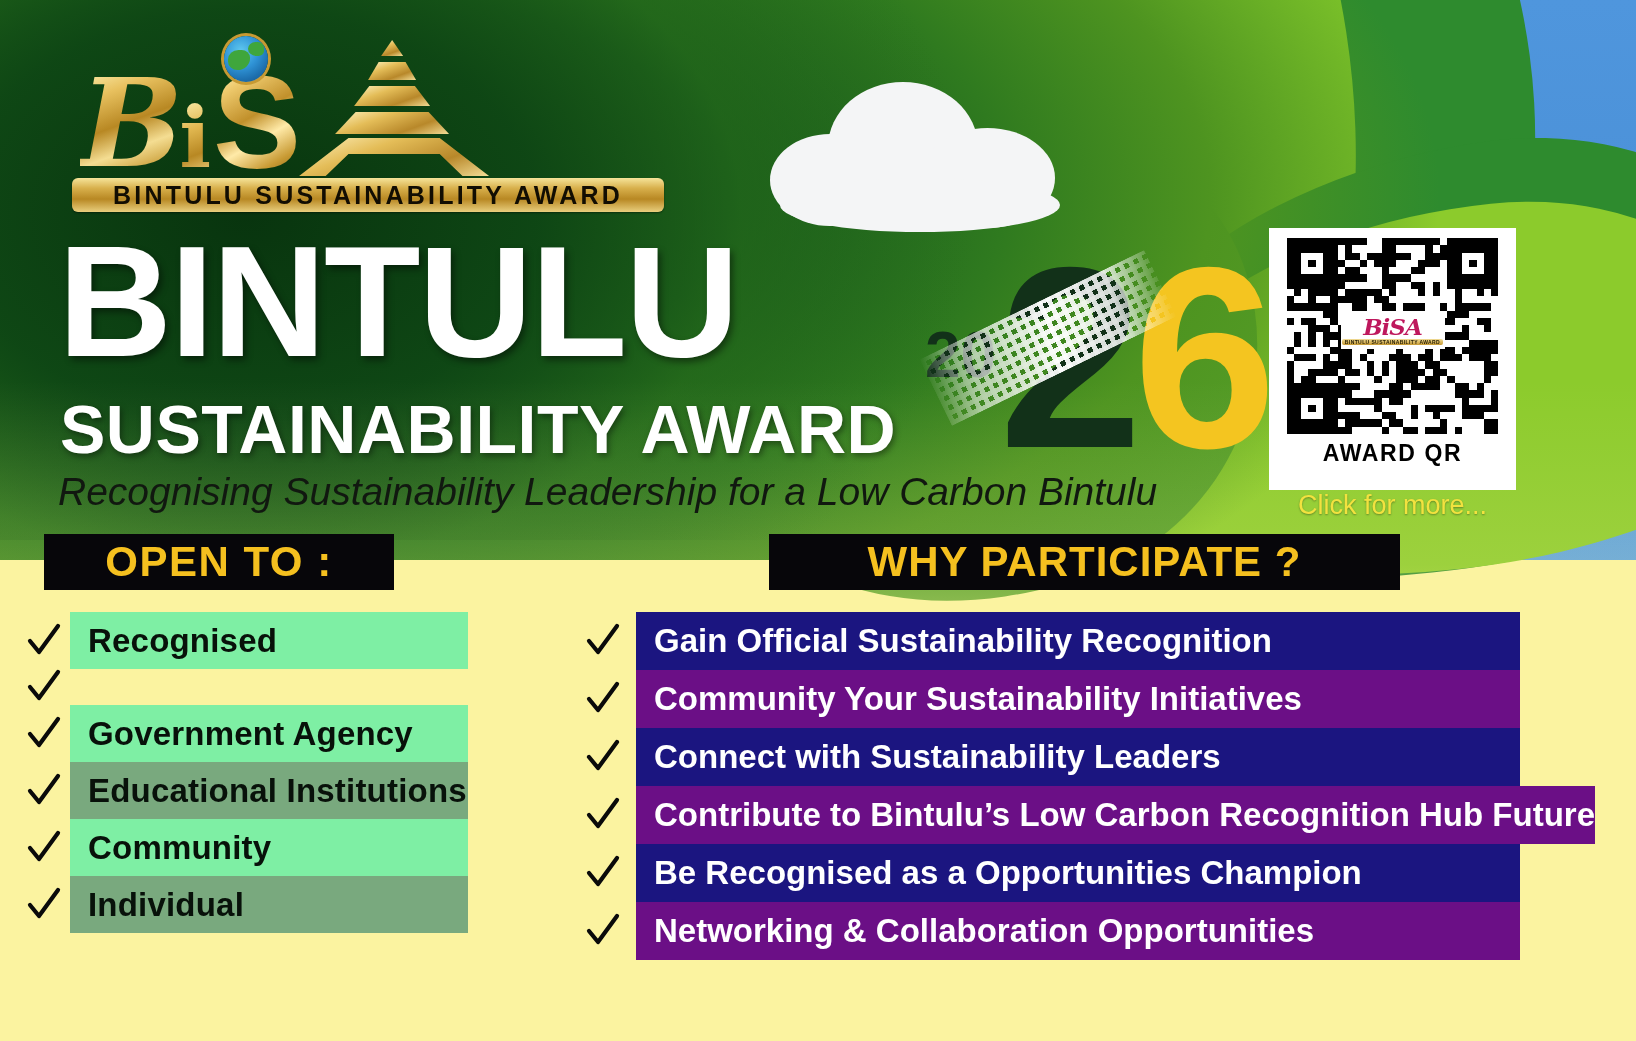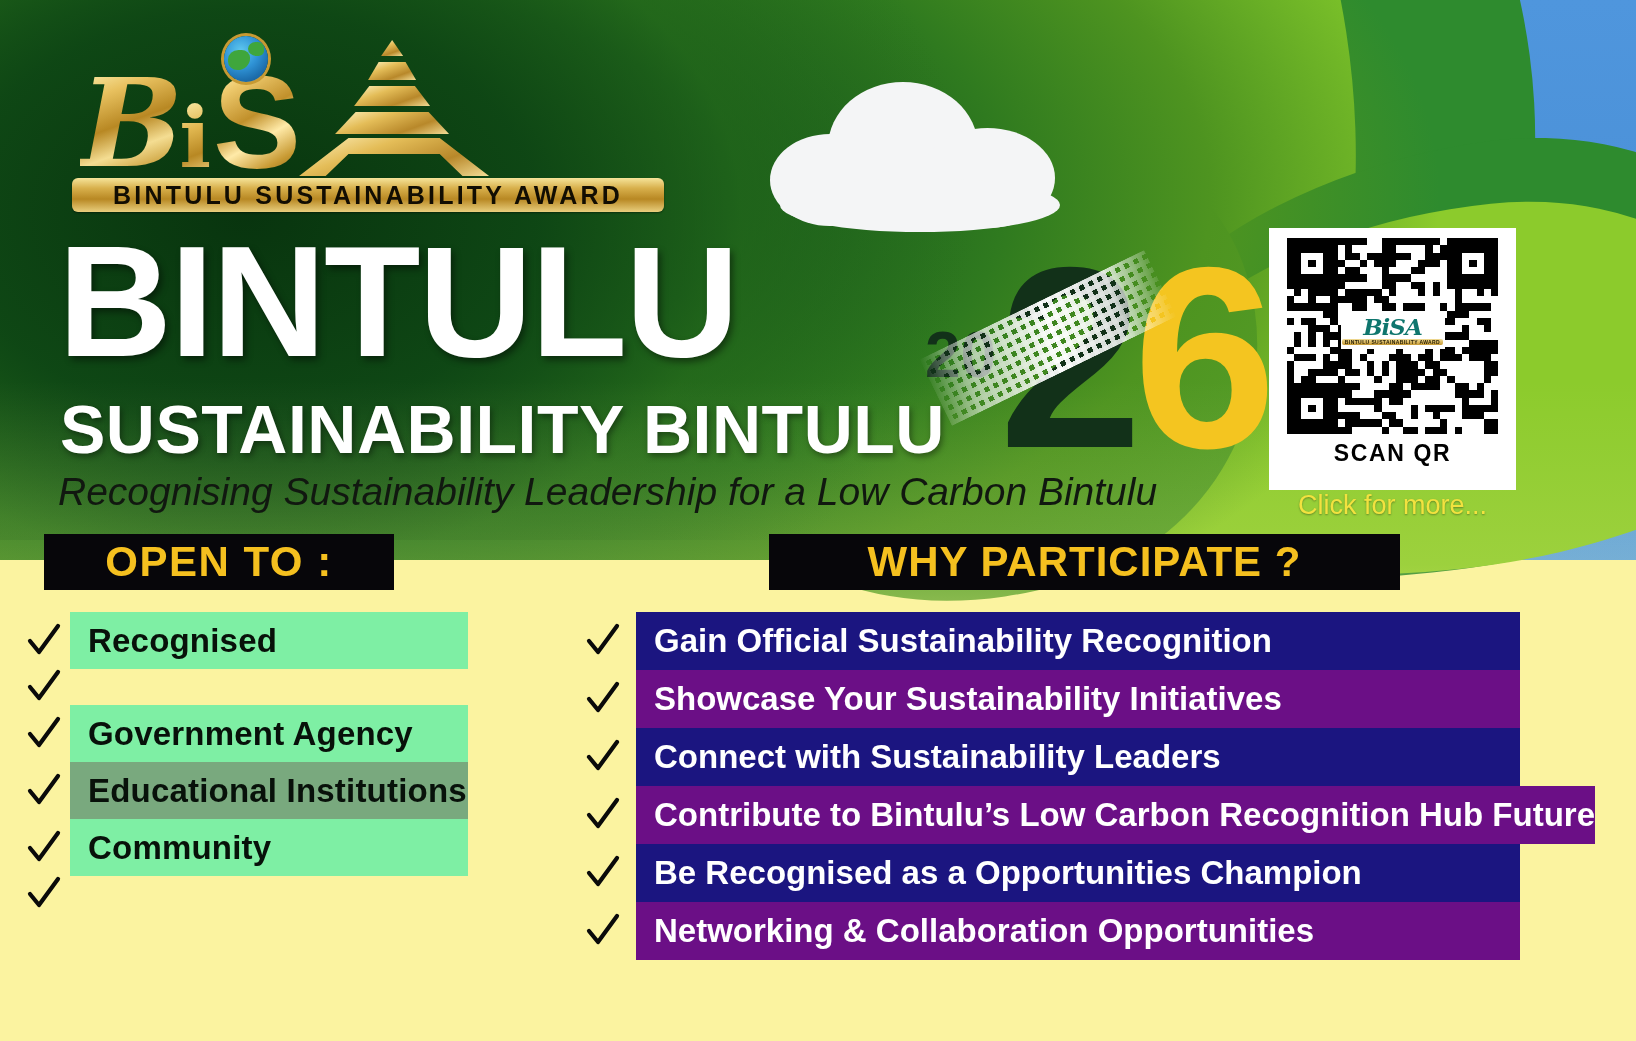--- a/index.html
+++ b/index.html
@@ -330,21 +330,21 @@
     flex-direction: column;
     align-items: center;
     justify-content: center;
   }
   .qr-logo .qlm {
     font-family: "DejaVu Serif", serif;
     font-style: italic;
     font-weight: bold;
     font-size: 23px;
     line-height: 1;
-    color: #0f766e;
+    color: #be185d;
     letter-spacing: -1px;
   }
   .qr-logo .qlb {
     font-family: "Liberation Sans", sans-serif;
     font-weight: bold;
     font-size: 5px;
     letter-spacing: .4px;
     color: #2a2106;
     background: linear-gradient(180deg,#f1dc96,#c79a33);
     padding: 0 3px;
@@ -481,21 +481,21 @@
           <i class="la4"></i>
           <i class="la5"></i>
       </div>
     </div>
     <div class="logo-banner">
       <span>BINTULU SUSTAINABILITY AWARD</span>
     </div>
   </div>
 
   <div class="title-main">BINTULU</div>
-  <div class="title-sub">SUSTAINABILITY BINTULU</div>
+  <div class="title-sub">SUSTAINABILITY AWARD</div>
   <div class="title-tagline">Recognising Sustainability Leadership for a Low Carbon Bintulu</div>
 
   <div class="year-wrap">
     <div class="year-2">2</div>
     <div class="year-6">6</div>
     <div class="year-20">20</div>
     <div class="year-streak"></div>
   </div>
 
   <div class="qr-card">
@@ -1281,21 +1281,21 @@
         <i style="background: transparent;"></i>
         <i style="background: transparent;"></i>
         <i style="background: transparent;"></i>
         <i></i>
         <i></i>
       <div class="qr-logo">
         <div class="qlm">BiSA</div>
         <div class="qlb">BINTULU SUSTAINABILITY AWARD</div>
       </div>
     </div>
-    <div class="qr-label">SCAN QR</div>
+    <div class="qr-label">AWARD QR</div>
   </div>
   <div class="qr-click">Click for more...</div>
 
   <div class="hdr hdr-open">
     <span>OPEN TO :</span>
   </div>
   <div class="hdr hdr-why">
     <span>WHY PARTICIPATE ?</span>
   </div>
 
@@ -1338,38 +1338,39 @@
           </svg>
         </div>
         <div class="row-pill tone-a">Community</div>
       </div>
       <div class="row">
         <div class="check">
           <svg width="34" height="36" viewBox="0 0 34 36" aria-hidden="true">
             <path d="M3 18 L12 29 L31 3" fill="none" stroke="#0a0a0a" stroke-width="4.2" stroke-linecap="round" stroke-linejoin="round"></path>
           </svg>
         </div>
+        <div class="row-pill tone-b">Individual</div>
       </div>
     </div>
   <div class="list-right" id="list-right">
       <div class="row">
         <div class="check">
           <svg width="34" height="36" viewBox="0 0 34 36" aria-hidden="true">
             <path d="M3 18 L12 29 L31 3" fill="none" stroke="#0a0a0a" stroke-width="4.2" stroke-linecap="round" stroke-linejoin="round"></path>
           </svg>
         </div>
         <div class="row-pill tone-c">Gain Official Sustainability Recognition</div>
       </div>
       <div class="row">
         <div class="check">
           <svg width="34" height="36" viewBox="0 0 34 36" aria-hidden="true">
             <path d="M3 18 L12 29 L31 3" fill="none" stroke="#0a0a0a" stroke-width="4.2" stroke-linecap="round" stroke-linejoin="round"></path>
           </svg>
         </div>
-        <div class="row-pill tone-d">Showcase Your Sustainability Initiatives</div>
+        <div class="row-pill tone-d">Community Your Sustainability Initiatives</div>
       </div>
       <div class="row">
         <div class="check">
           <svg width="34" height="36" viewBox="0 0 34 36" aria-hidden="true">
             <path d="M3 18 L12 29 L31 3" fill="none" stroke="#0a0a0a" stroke-width="4.2" stroke-linecap="round" stroke-linejoin="round"></path>
           </svg>
         </div>
         <div class="row-pill tone-c">Connect with Sustainability Leaders</div>
       </div>
       <div class="row">

